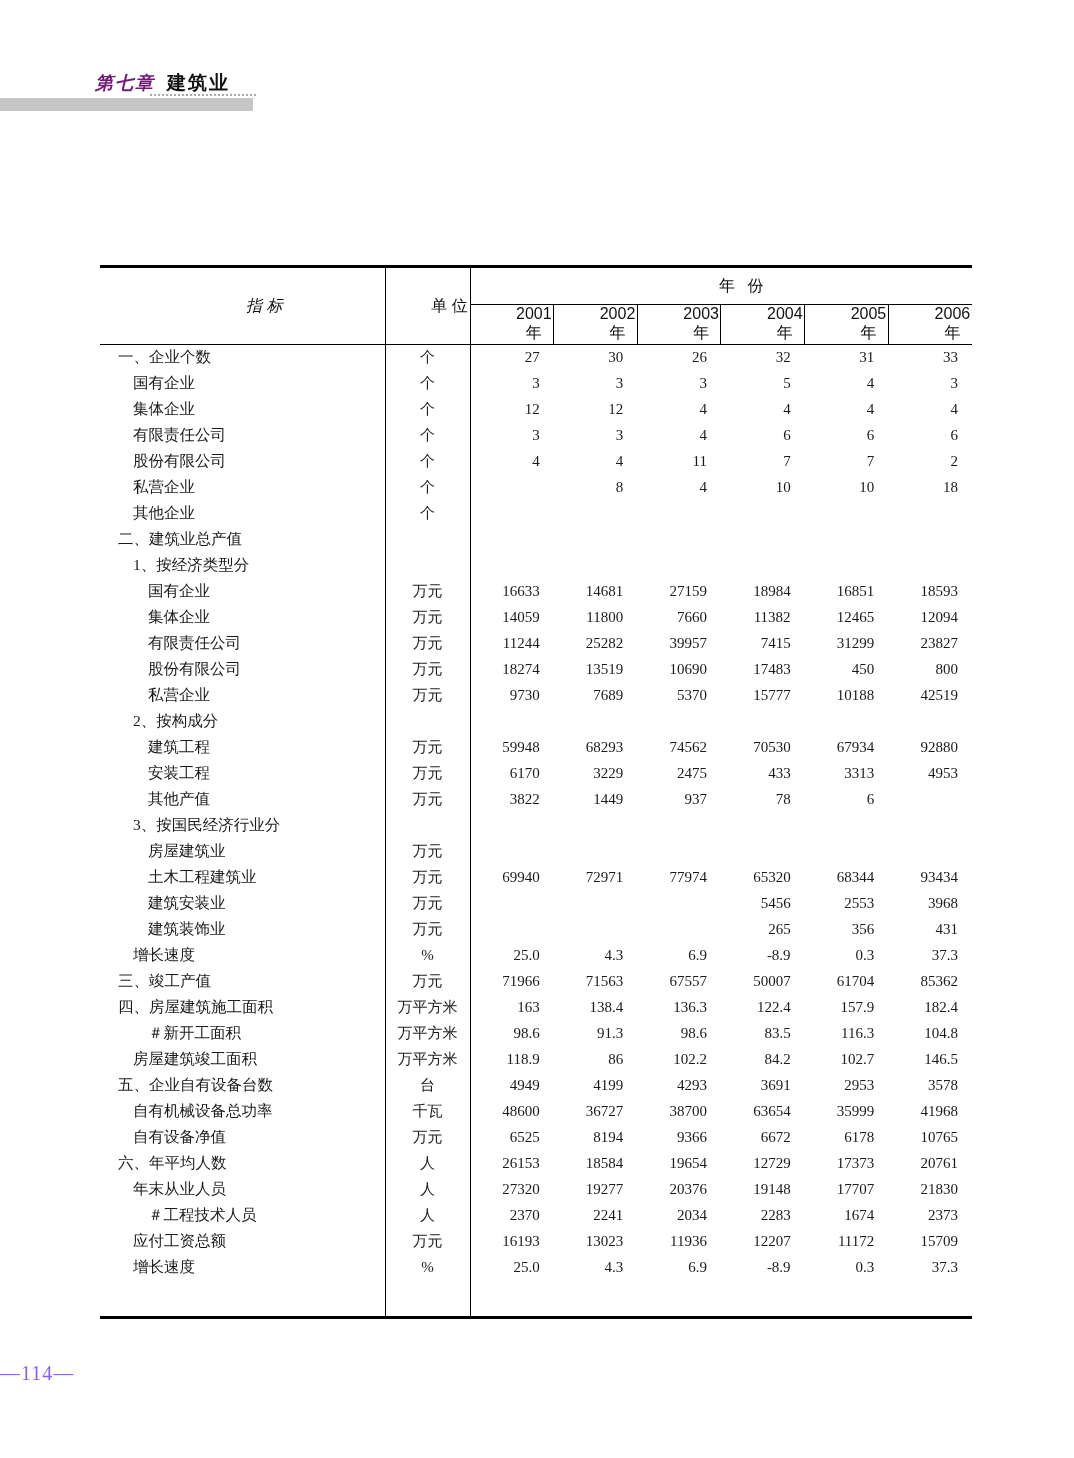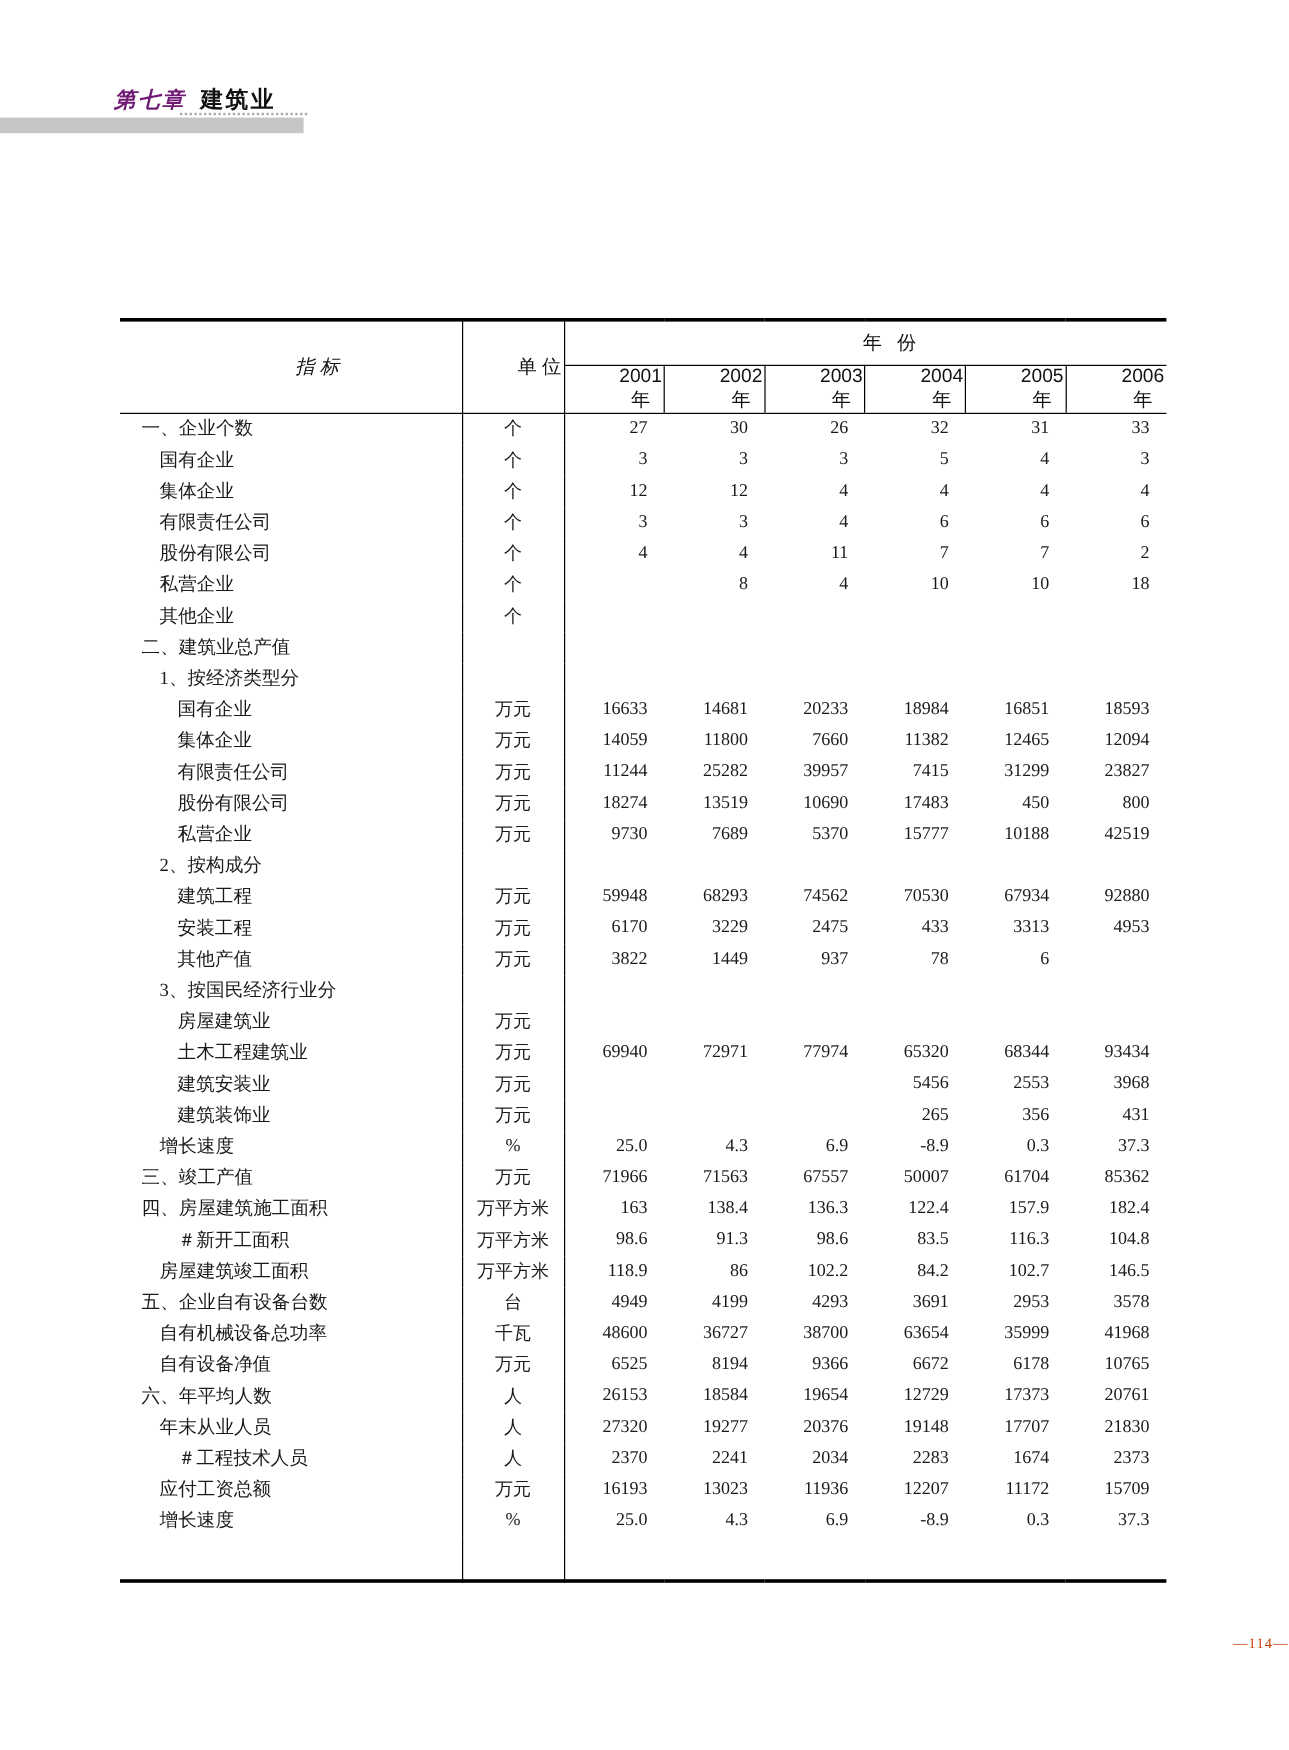--- a/index.html
+++ b/index.html
@@ -71,21 +71,21 @@
   td.unit { text-align:center; border-right:1px solid #000; }
   td.val  { text-align:right; padding-right:14px; font-size:15px; }
   .indent-1 { padding-left:18px; }
   .indent-2 { padding-left:33px; }
   .indent-3 { padding-left:48px; }
   tr.spacer td { height:37px; }
 
   
   .page-footer {
     position:absolute; top:1362px; left:0; width:100%;
-    text-align:right; font-size:12px; color:#c2410c;
+    text-align:left; font-size:20px; color:#8b5cf6;
     letter-spacing:1px;
   }
 </style>
 </head>
 <body>
 
 <div class="page">
 
   <div class="chapter-header">
     <span class="chapter-badge">第七章</span>
@@ -211,21 +211,21 @@
             <td class="val"></td>
             <td class="val"></td>
             <td class="val"></td>
             <td class="val"></td>
           </tr>
           <tr>
             <td class="ind indent-3">国有企业</td>
             <td class="unit">万元</td>
             <td class="val">16633</td>
             <td class="val">14681</td>
-            <td class="val">20233</td>
+            <td class="val">27159</td>
             <td class="val">18984</td>
             <td class="val">16851</td>
             <td class="val">18593</td>
           </tr>
           <tr>
             <td class="ind indent-3">集体企业</td>
             <td class="unit">万元</td>
             <td class="val">14059</td>
             <td class="val">11800</td>
             <td class="val">7660</td>

